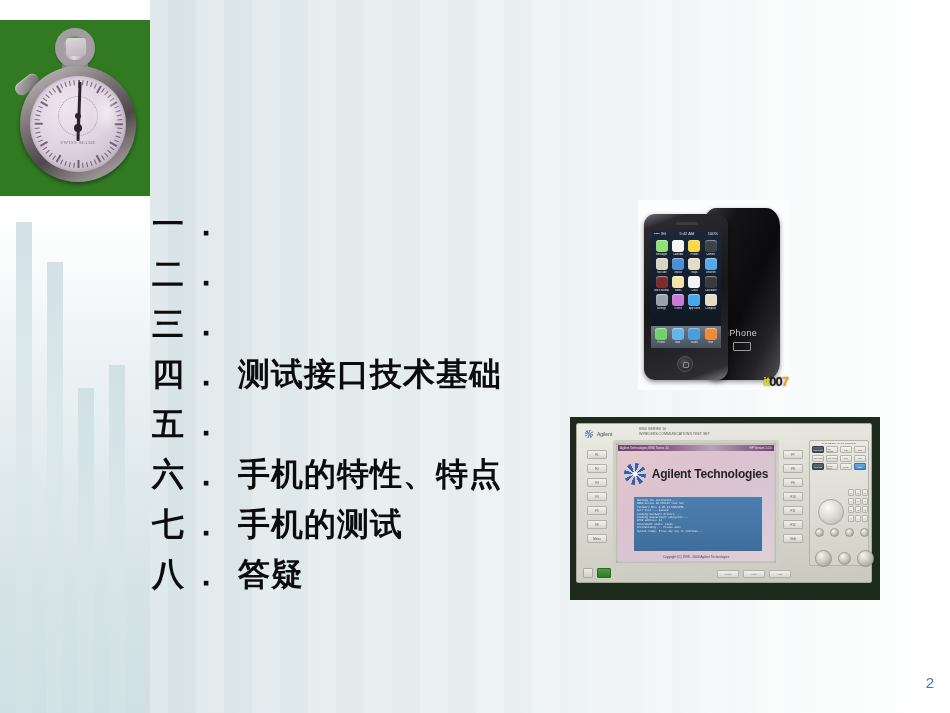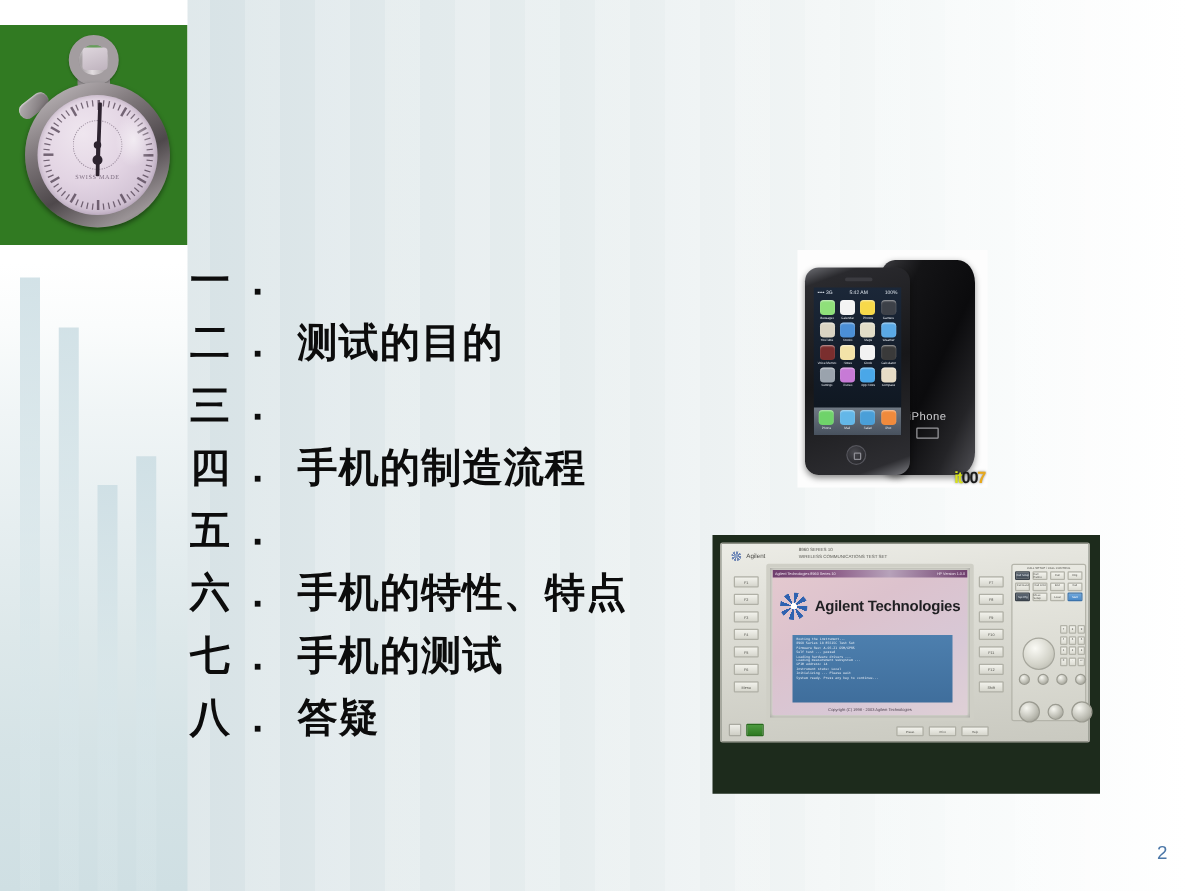--- a/index.html
+++ b/index.html
@@ -296,22 +296,22 @@
     font-family:"Liberation Sans",sans-serif;
     color:#d8e21a;
     text-shadow:0 0 2px rgba(0,0,0,.5);
     letter-spacing:-1px;
   }
   #ip-watermark .o { color:#1a1a1a; }
   #ip-watermark .s { color:#e8a81a; }
 
   
   #tester-photo {
-    position:absolute; left:570px; top:428px;
-    width:310px; height:207px;
+    position:absolute; left:570px; top:417px;
+    width:310px; height:183px;
     background:#1d2b1c;
     overflow:hidden;
   }
   #tester-body {
     position:absolute; left:6px; top:6px;
     width:296px; height:160px;
     background:linear-gradient(175deg,#ecece6 0%,#dcdcd4 40%,#c9c9c0 100%);
     border:1px solid #a9a9a0;
     border-radius:2px;
   }
@@ -590,28 +590,27 @@
     </div>
   </div>
 
 
   <div id="toc-list">
     <div class="toc-item">
       <span class="toc-num">一．</span>
     </div>
     <div class="toc-item">
       <span class="toc-num">二．</span>
-      <span class="toc-label">测试的目的</span>
     </div>
     <div class="toc-item">
       <span class="toc-num">三．</span>
     </div>
     <div class="toc-item">
       <span class="toc-num">四．</span>
-      <span class="toc-label">手机的制造流程</span>
+      <span class="toc-label">测试接口技术基础</span>
     </div>
     <div class="toc-item">
       <span class="toc-num">五．</span>
     </div>
     <div class="toc-item">
       <span class="toc-num">六．</span>
       <span class="toc-label">手机的特性、特点</span>
     </div>
     <div class="toc-item">
       <span class="toc-num">七．</span>

